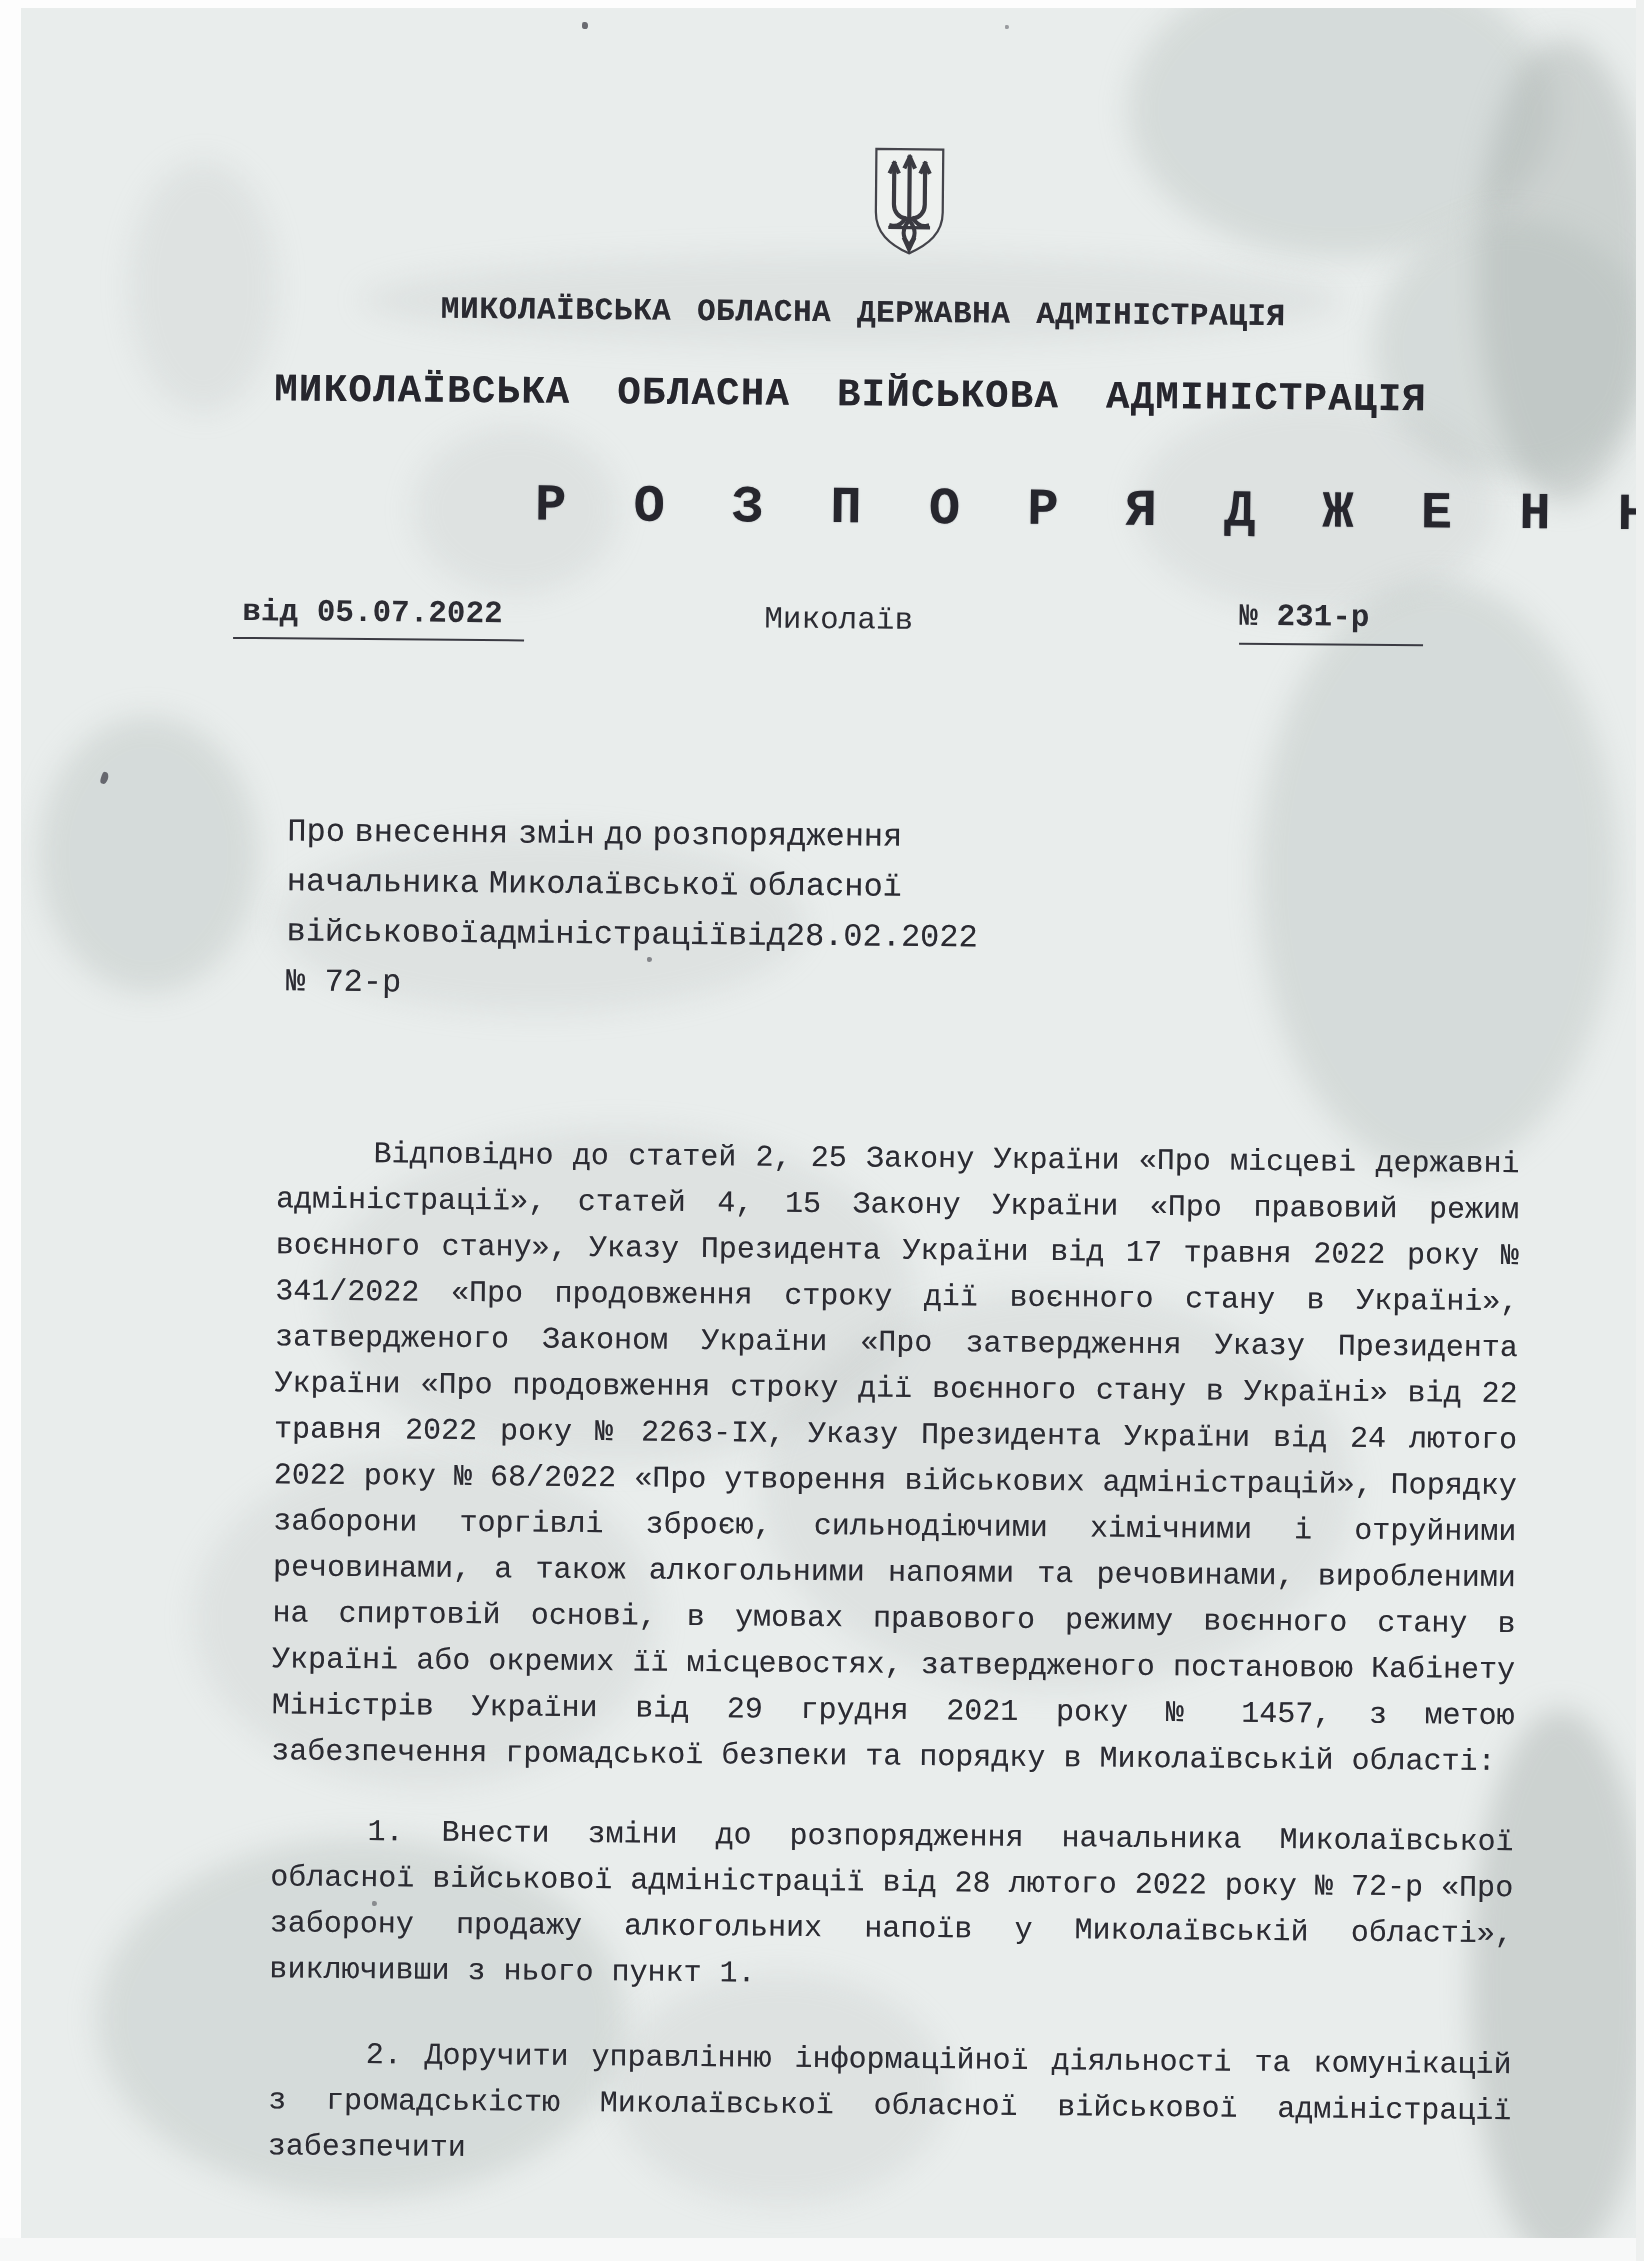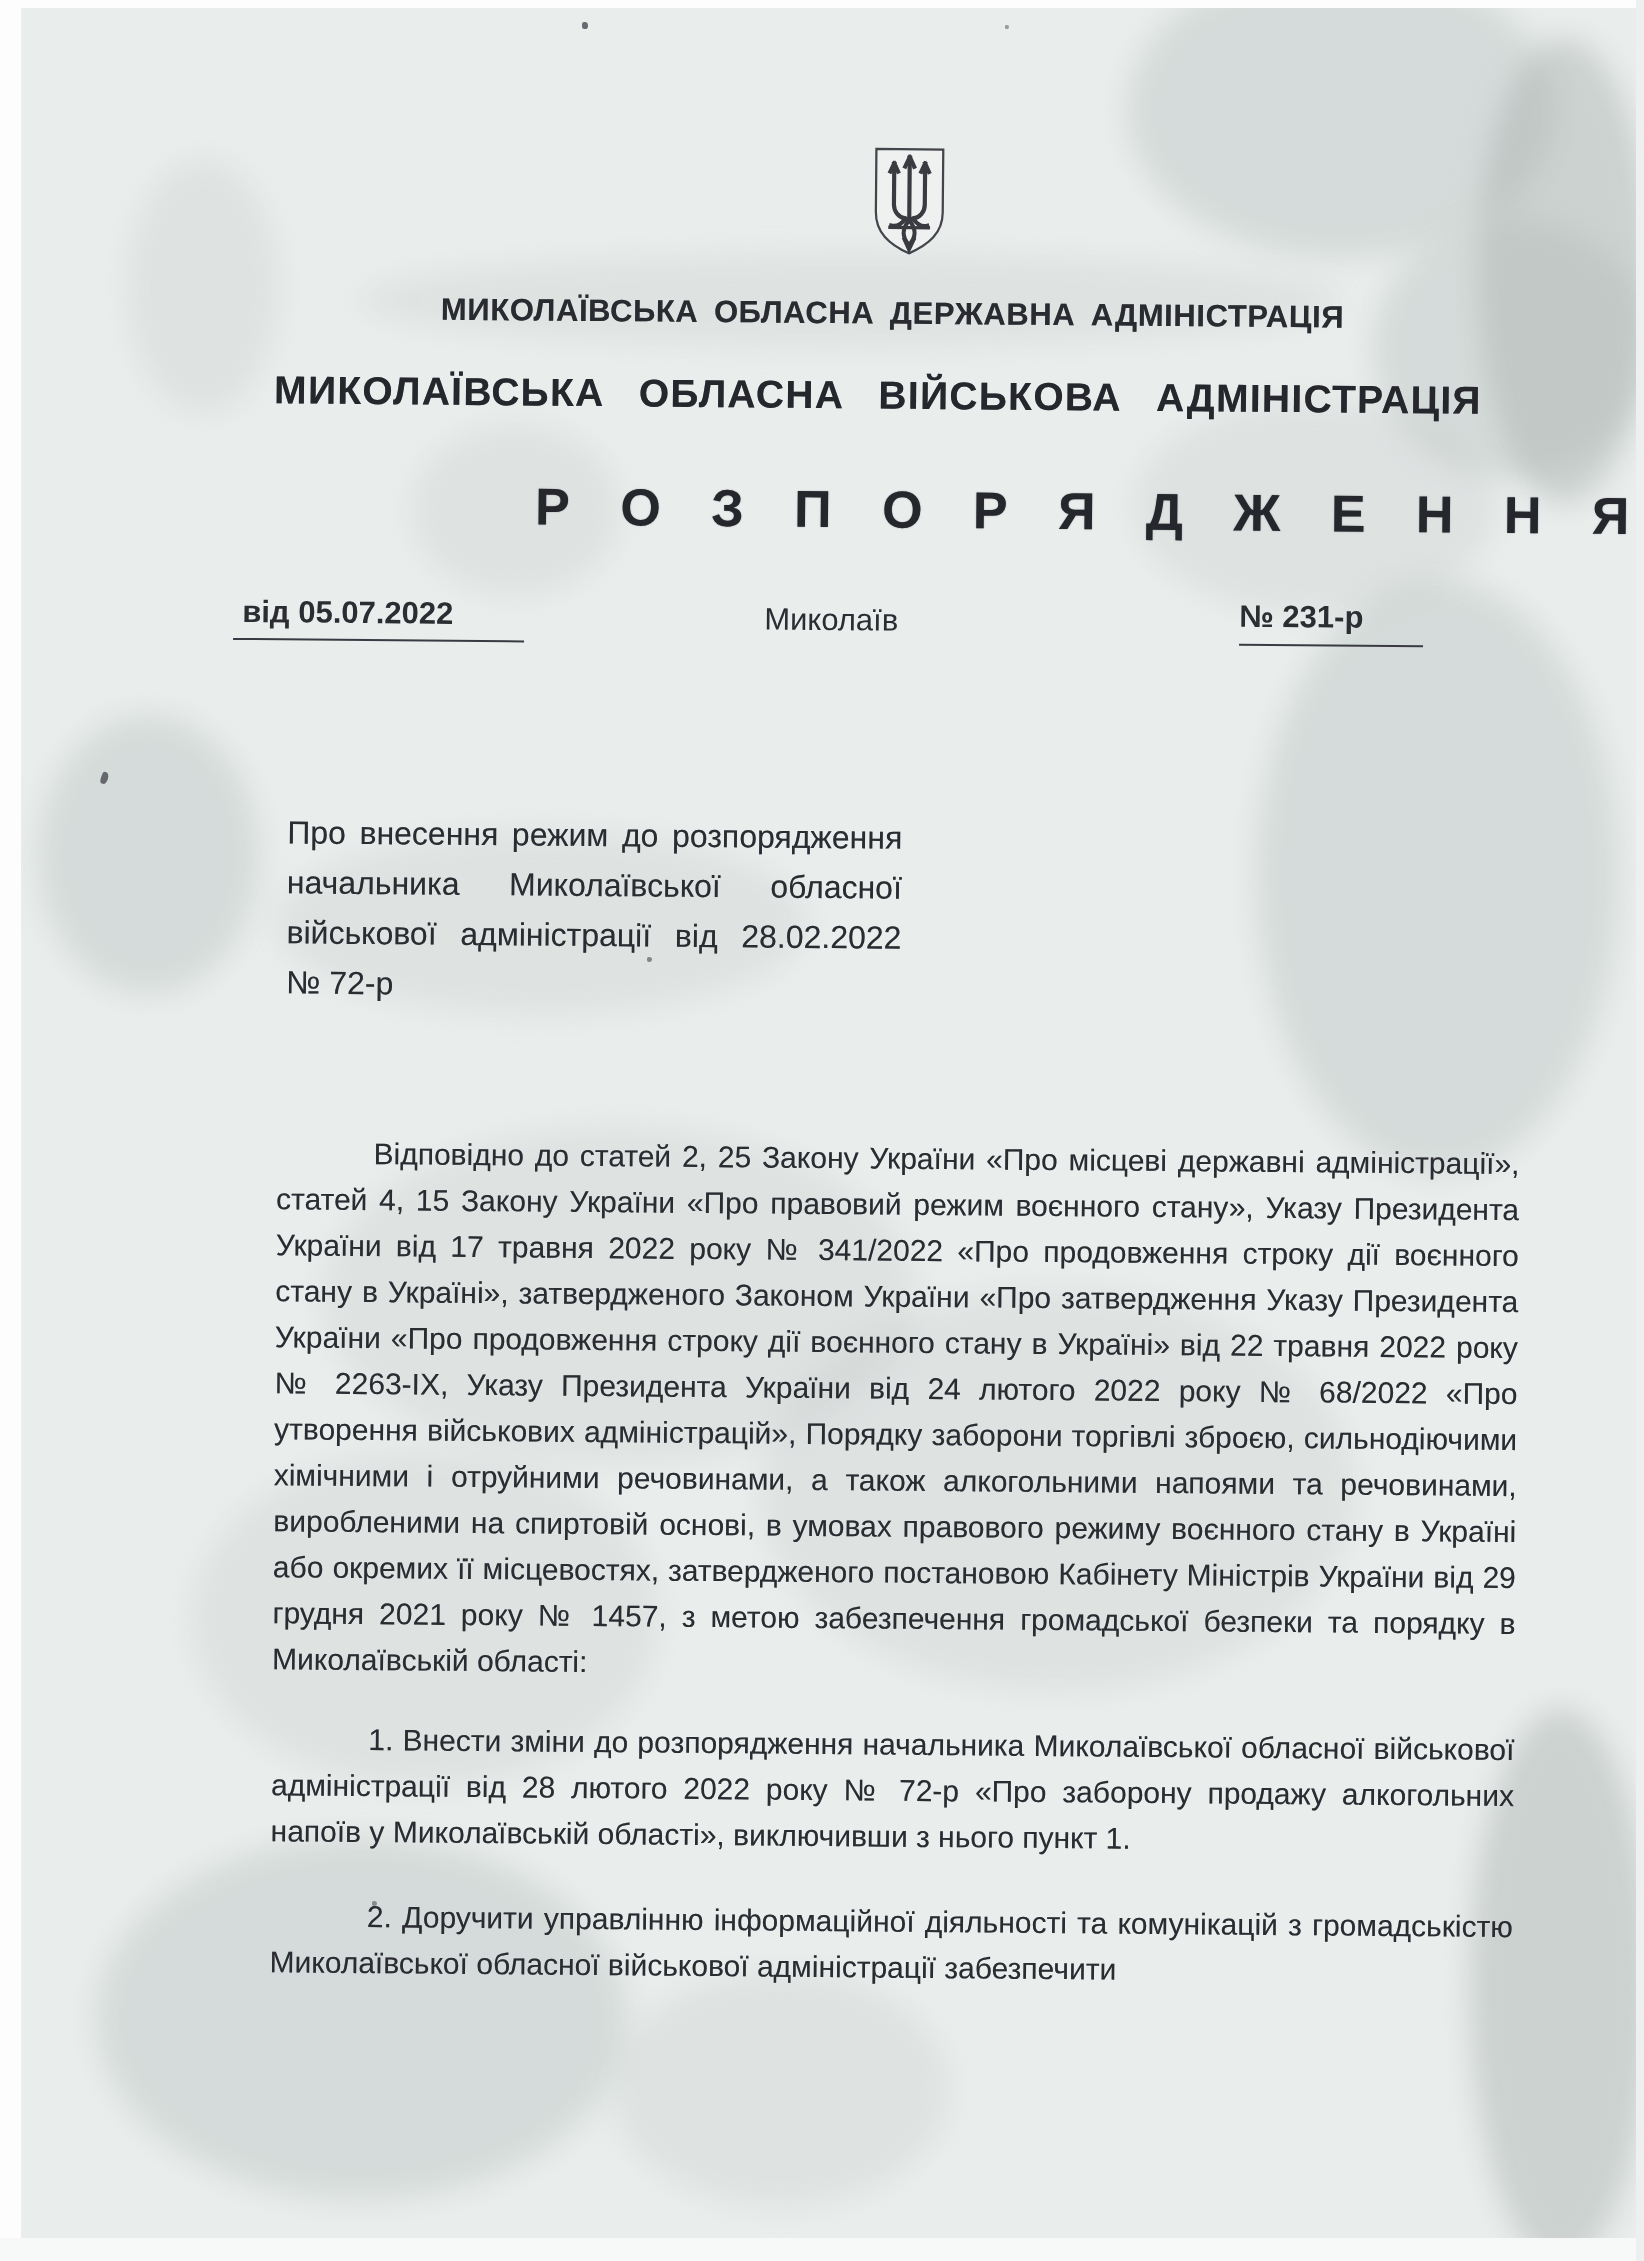--- a/index.html
+++ b/index.html
@@ -1,21 +1,21 @@
 <!DOCTYPE html>
 <html lang="uk" style="font-size:10.3px"><head>
 <meta charset="utf-8">
 <style>
   html,body{margin:0;padding:0;background:#ffffff;}
   .page{
     position:relative;
     width:1644px;height:2261px;
     background:#f97316;
     overflow:hidden;
-    font-family:Liberation Sans, sans-serif;
+    font-family:Liberation Mono, monospace;
     color:#2c2c33;
   }
   
   .paper{
     position:absolute;left:19.3px;top:6.4px;right:7.7px;bottom:22px;
     background:#e9edec;
   }
   
   .blotch{position:absolute;border-radius:50%;filter:blur(14px);pointer-events:none;}
   .b-std {background:rgba(170,178,175,0.30);}
@@ -135,21 +135,21 @@
     <div class="daterow">
       <span class="date">від  05.07.2022</span>
       <span class="place">Миколаїв</span>
       <span class="number">№  231-р</span>
     </div>
 
     <div class="subject">
       <div class="jline justify-words">
           <span>Про</span>
           <span>внесення</span>
-          <span>режим</span>
+          <span>змін</span>
           <span>до</span>
           <span>розпорядження</span>
         </div>
       <div class="jline justify-words">
           <span>начальника</span>
           <span>Миколаївської</span>
           <span>обласної</span>
         </div>
       <div class="jline justify-words">
           <span>військової</span>

